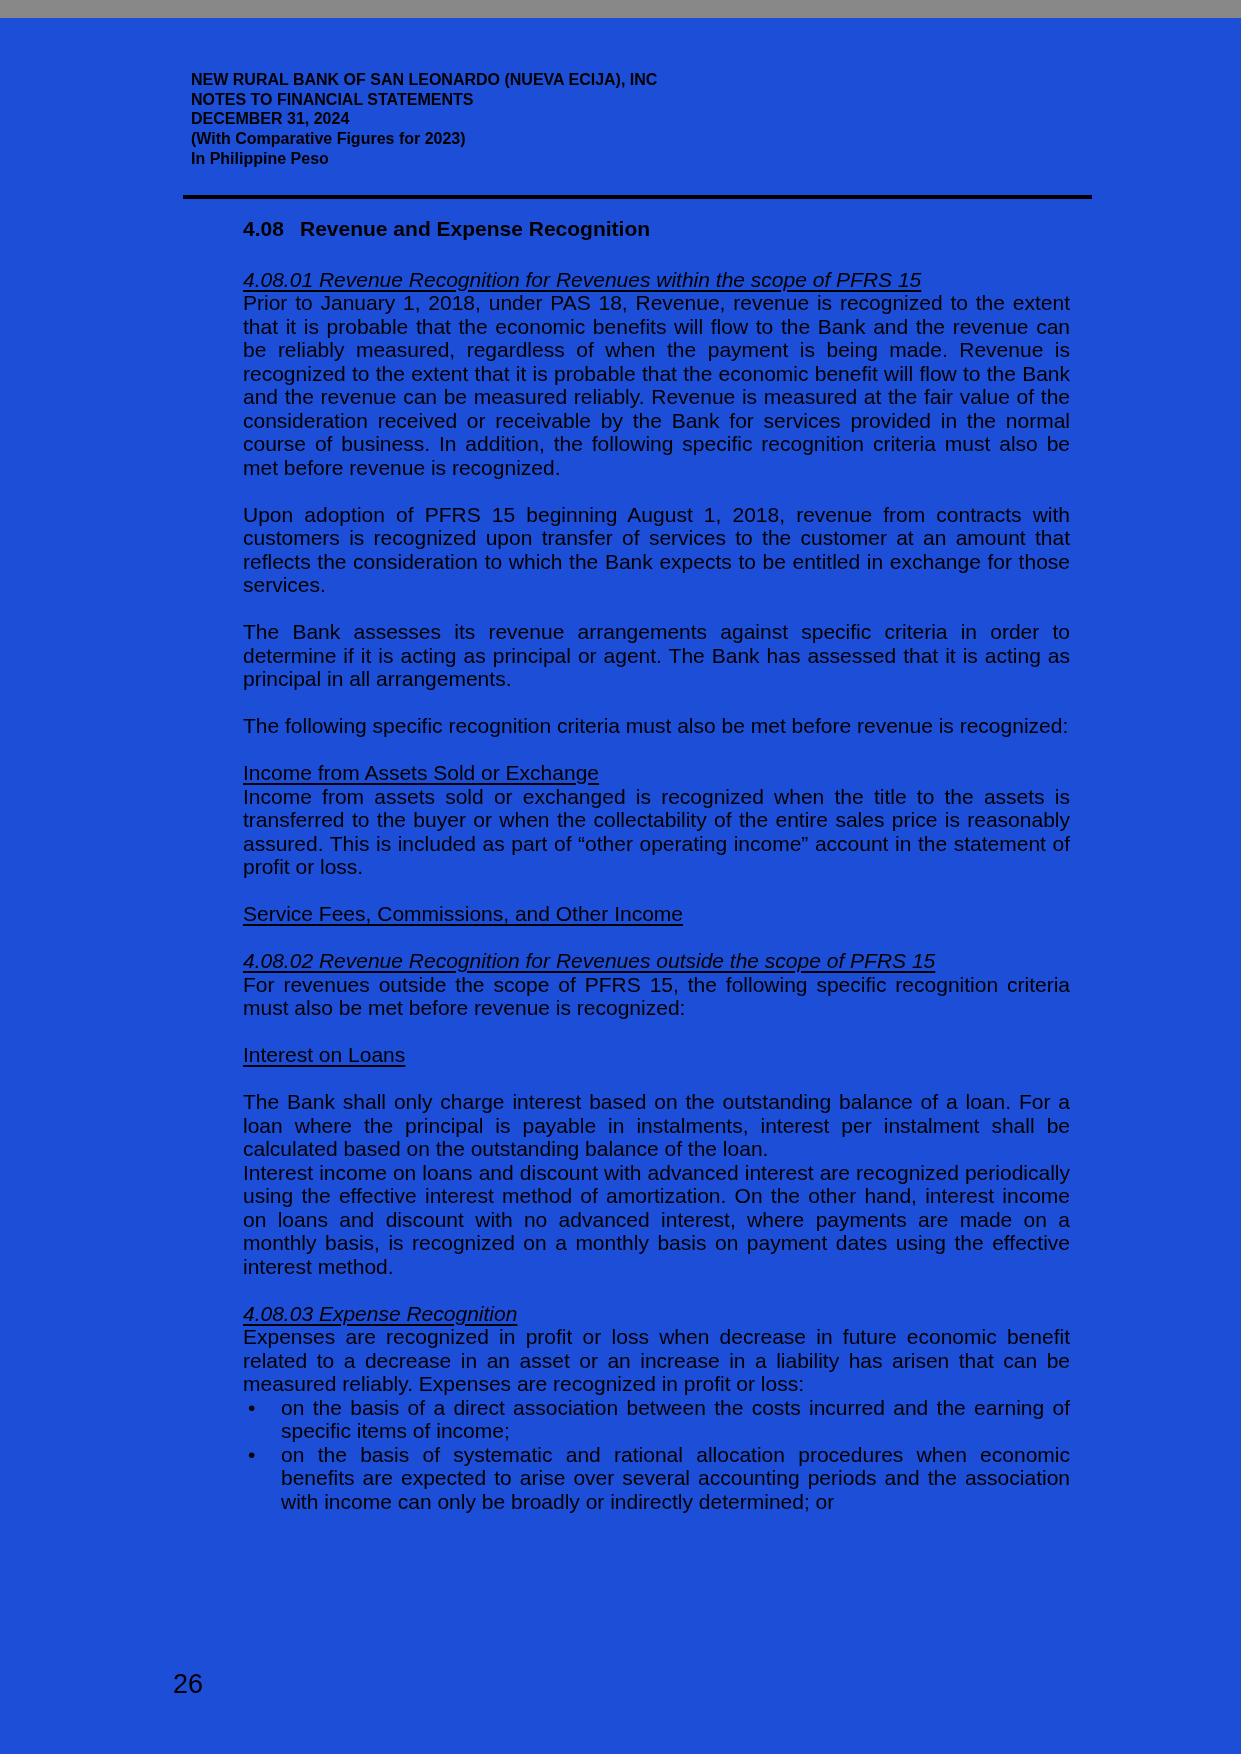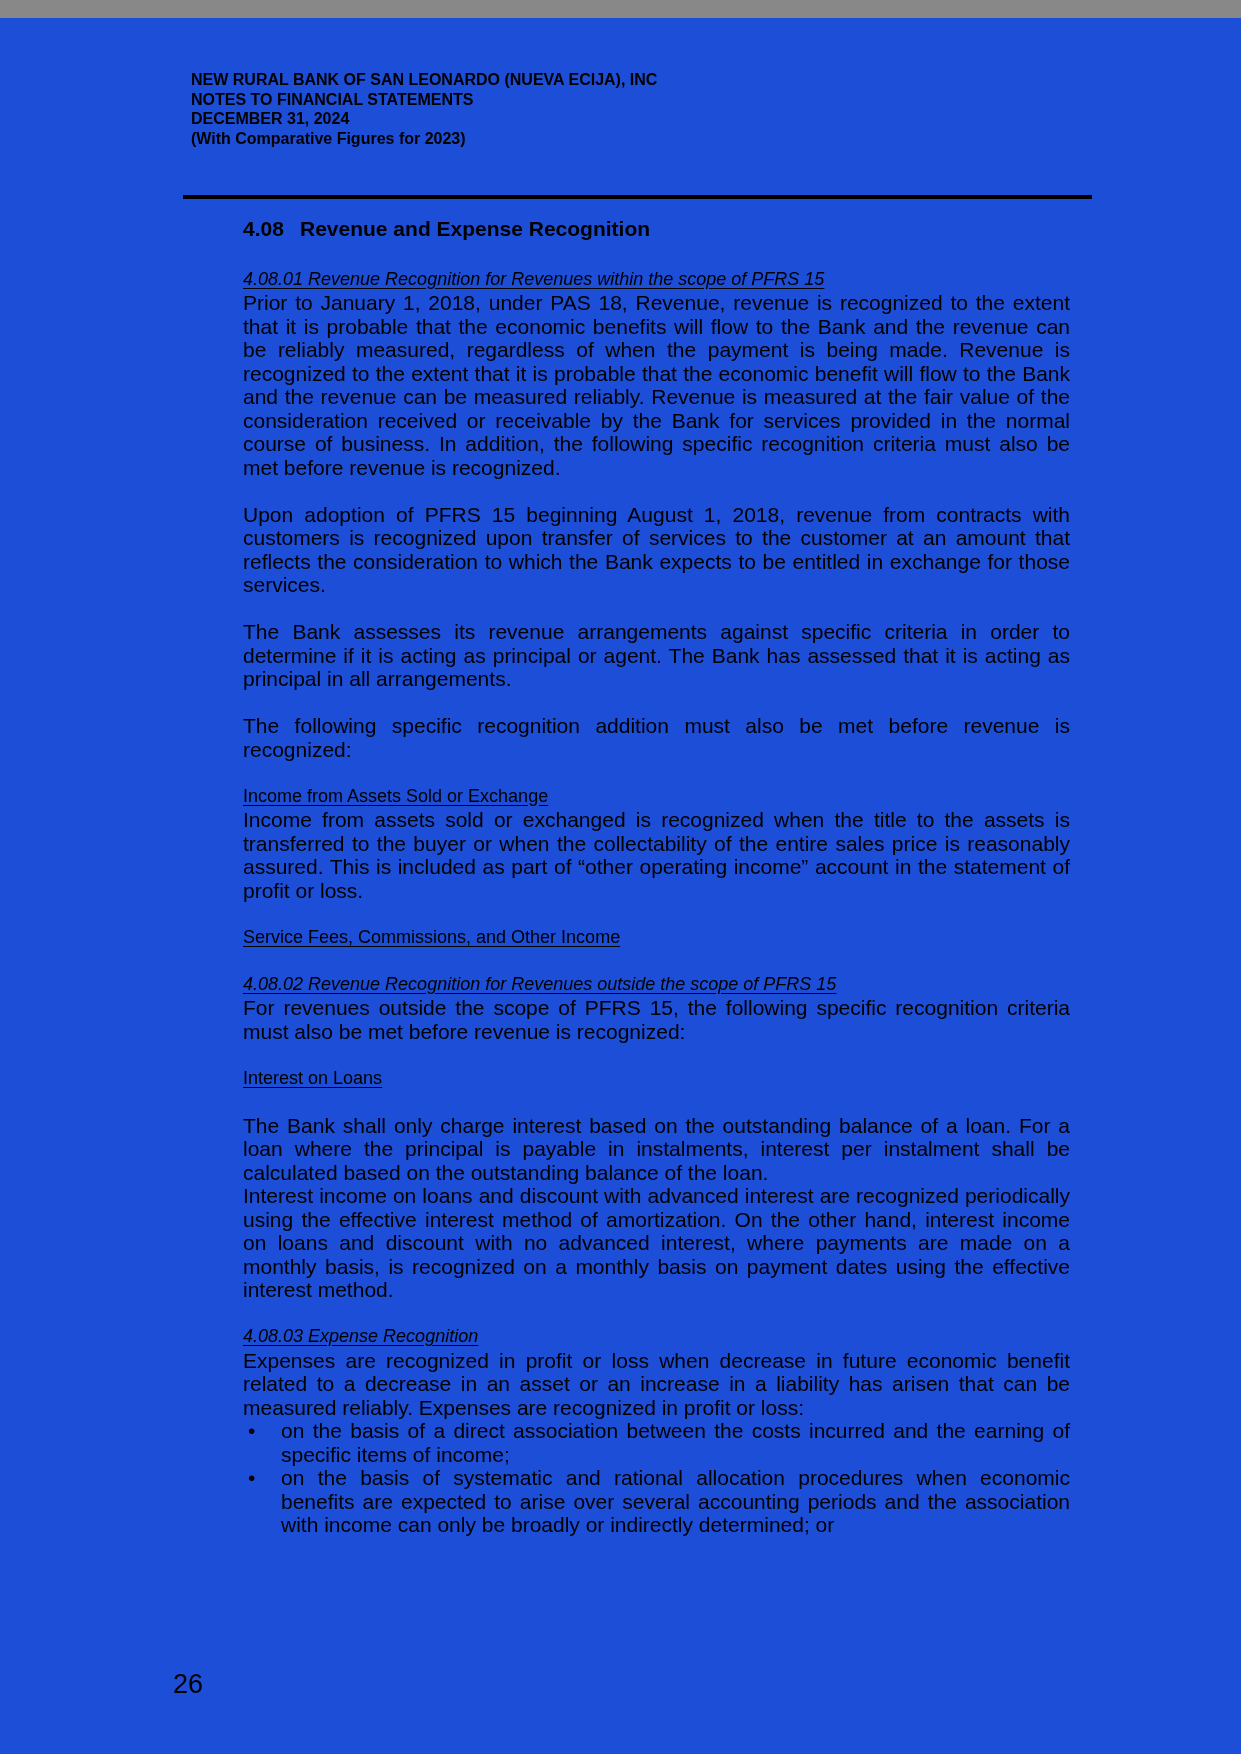--- a/index.html
+++ b/index.html
@@ -50,21 +50,21 @@
     margin: 0 0 27px 0;
     font-size: 21px;
     font-weight: bold;
   }
   .section-title .sec-num {
     display: inline-block;
     width: 57px;
   }
   .sub-heading {
     margin: 23.5px 0 0 0;
-    font-size: 18px;
+    font-size: 21px;
     font-weight: normal;
     text-decoration: underline;
     text-underline-offset: 3px;
   }
   .sub-heading.italic {
     font-style: italic;
   }
   .para {
     margin: 23.5px 0 0 0;
     text-align: justify;
@@ -102,38 +102,39 @@
 </head>
 <body>
 
 <div class="page">
 
   <div class="doc-header">
     <div>NEW RURAL BANK OF SAN LEONARDO (NUEVA ECIJA), INC</div>
     <div>NOTES TO FINANCIAL STATEMENTS</div>
     <div>DECEMBER 31, 2024</div>
     <div class="italic-line">(With Comparative Figures for 2023)</div>
+    <div>In Philippine Peso</div>
   </div>
 
   <div class="header-rule"></div>
 
   <div class="body-col">
 
     <h2 class="section-title">
       <span class="sec-num">4.08</span><span>Revenue and Expense Recognition</span>
     </h2>
 
     <h3 class="sub-heading italic">4.08.01 Revenue Recognition for Revenues within the scope of PFRS 15</h3>
     <p class="para after-head">Prior to January 1, 2018, under PAS 18, Revenue, revenue is recognized to the extent that it is probable that the economic benefits will flow to the Bank and the revenue can be reliably measured, regardless of when the payment is being made. Revenue is recognized to the extent that it is probable that the economic benefit will flow to the Bank and the revenue can be measured reliably. Revenue is measured at the fair value of the consideration received or receivable by the Bank for services provided in the normal course of business. In addition, the following specific recognition criteria must also be met before revenue is recognized.</p>
 
     <p class="para">Upon adoption of PFRS 15 beginning August 1, 2018, revenue from contracts with customers is recognized upon transfer of services to the customer at an amount that reflects the consideration to which the Bank expects to be entitled in exchange for those services.</p>
 
     <p class="para">The Bank assesses its revenue arrangements against specific criteria in order to determine if it is acting as principal or agent. The Bank has assessed that it is acting as principal in all arrangements.</p>
 
-    <p class="para">The following specific recognition addition must also be met before revenue is recognized:</p>
+    <p class="para">The following specific recognition criteria must also be met before revenue is recognized:</p>
 
     <h3 class="sub-heading">Income from Assets Sold or Exchange</h3>
     <p class="para after-head">Income from assets sold or exchanged is recognized when the title to the assets is transferred to the buyer or when the collectability of the entire sales price is reasonably assured. This is included as part of “other operating income” account in the statement of profit or loss.</p>
 
     <h3 class="sub-heading">Service Fees, Commissions, and Other Income</h3>
 
     <h3 class="sub-heading italic">4.08.02 Revenue Recognition for Revenues outside the scope of PFRS 15</h3>
     <p class="para after-head">For revenues outside the scope of PFRS 15, the following specific recognition criteria must also be met before revenue is recognized:</p>
 
     <h3 class="sub-heading">Interest on Loans</h3>

